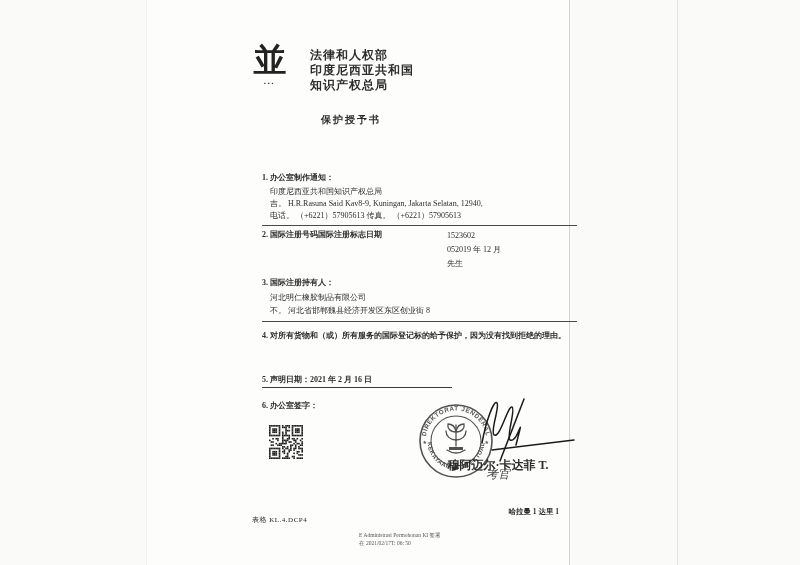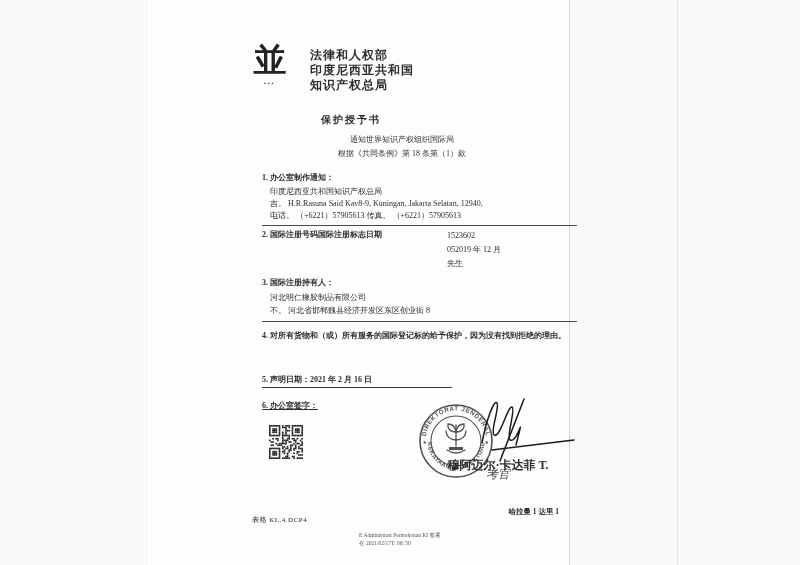--- a/index.html
+++ b/index.html
@@ -20,21 +20,21 @@
   .sec .h{font-weight:bold;line-height:12px;margin:0 0 2px;}
   .sec .b{line-height:12px;padding-left:8px;}
   .s1{top:172px;border-bottom:1px solid #4a4a4a;padding-bottom:3px;}
   .s2{top:229px;}
   .s2 .vals{position:absolute;left:185px;top:0;line-height:14px;}
   .s3{top:277px;border-bottom:1px solid #4a4a4a;padding-bottom:4px;}
   .s3 .b{line-height:13px;}
   .s4{top:330px;}
   .s5{top:374px;}
   .s5 .h-inline{display:inline-block;font-weight:bold;border-bottom:1px solid #3a3a3a;padding-bottom:2px;min-width:190px;}
-  .s6{top:400px;text-decoration:underline;}
+  .s6{top:400px;}
   
   .qr{position:absolute;left:122px;top:425px;width:34px;height:34px;}
   .seal{position:absolute;left:270px;top:402px;width:78px;height:78px;opacity:.88;}
   .sig{position:absolute;left:315px;top:393px;width:118px;height:74px;}
   .signer{position:absolute;left:276px;top:460px;width:150px;text-align:center;}
   .signer-name{font-size:12px;font-weight:bold;line-height:10px;}
   .signer-title{font-size:12px;font-style:italic;line-height:9px;color:#444;}
   
   .form-code{position:absolute;left:105px;top:515px;font-size:7px;letter-spacing:.5px;}
   .page-label{position:absolute;right:10px;top:507px;font-size:7.5px;font-weight:bold;}
@@ -54,24 +54,20 @@
     </div>
 
     <div class="dept">
       <div>法律和人权部</div>
       <div>印度尼西亚共和国</div>
       <div>知识产权总局</div>
     </div>
 
     <div class="doc-title">保护授予书</div>
 
-    <div class="subtitle">
-      <div>通知世界知识产权组织国际局</div>
-      <div>根据《共同条例》第 18 条第（1）款</div>
-    </div>
 
     <div class="sec s1">
       <div class="h">1. 办公室制作通知：</div>
       <div class="b">印度尼西亚共和国知识产权总局</div>
       <div class="b">吉。 H.R.Rasuna Said Kav8-9, Kuningan, Jakarta Selatan, 12940,</div>
       <div class="b">电话。 （+6221）57905613 传真。 （+6221）57905613</div>
     </div>
 
     <div class="sec s2">
       <div class="h">2. 国际注册号码国际注册标志日期</div>

